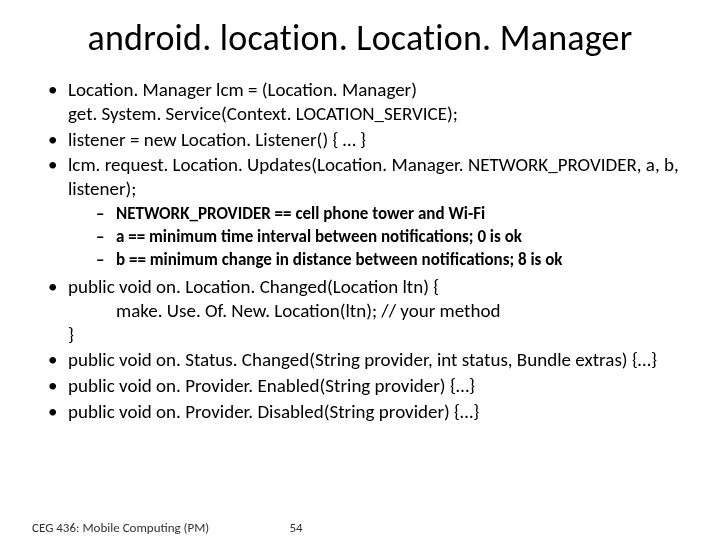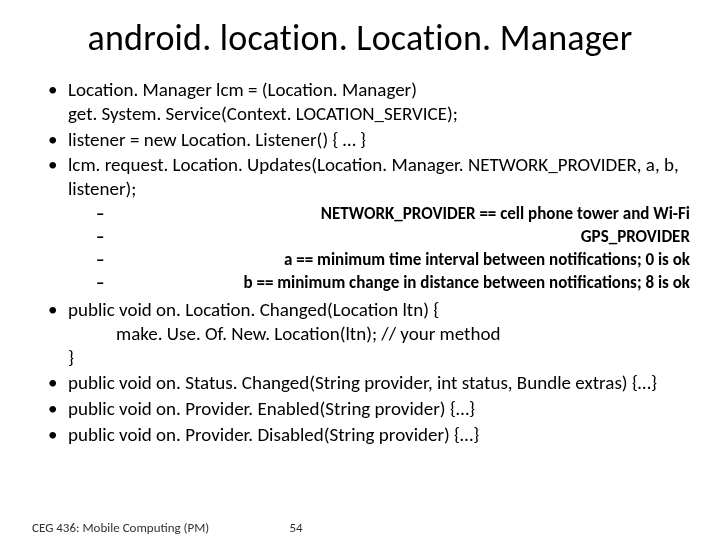--- a/index.html
+++ b/index.html
@@ -49,21 +49,20 @@
     margin: 2px 0 4px 0;
     padding: 0 0 0 28px;
     font-size: 17px;
     font-weight: 700;
     line-height: 1.3;
   }
   ul.sub > li {
     position: relative;
     padding-left: 20px;
     margin-bottom: 1px;
-    text-align: right;
   }
   ul.sub > li::before {
     content: "–";
     position: absolute;
     left: 0;
     top: 0;
   }
   .indent-block {
     padding-left: 48px;
   }
@@ -99,21 +98,20 @@
       <span>Location. Manager lcm = (Location. Manager)</span><br>
       <span>get. System. Service(Context. LOCATION_SERVICE);</span>
     </li>
     <li>
       <span>listener = new Location. Listener() { … }</span>
     </li>
     <li>
       <span>lcm. request. Location. Updates(Location. Manager. NETWORK_PROVIDER, a, b, listener);</span>
       <ul class="sub">
         <li><span>NETWORK_PROVIDER == cell phone tower and Wi-Fi</span></li>
-        <li><span>GPS_PROVIDER</span></li>
         <li><span>a == minimum time interval between notifications; 0 is ok</span></li>
         <li><span>b == minimum change in distance between notifications;  8 is ok</span></li>
       </ul>
     </li>
     <li>
       <span>public void on. Location. Changed(Location ltn) {</span><br>
       <span class="indent-block">make. Use. Of. New. Location(ltn);               // your method</span><br>
       <span>}</span>
     </li>
     <li>

